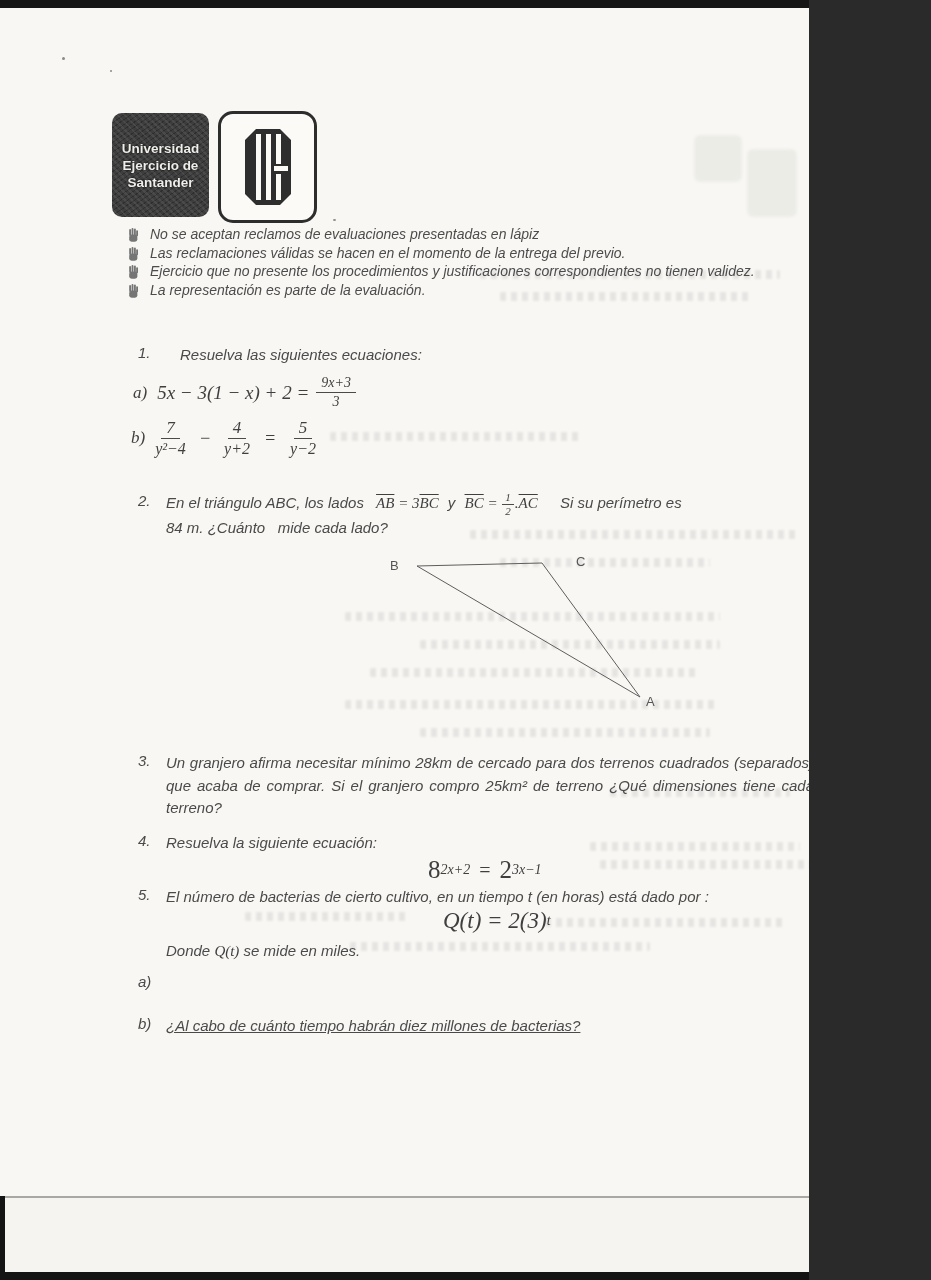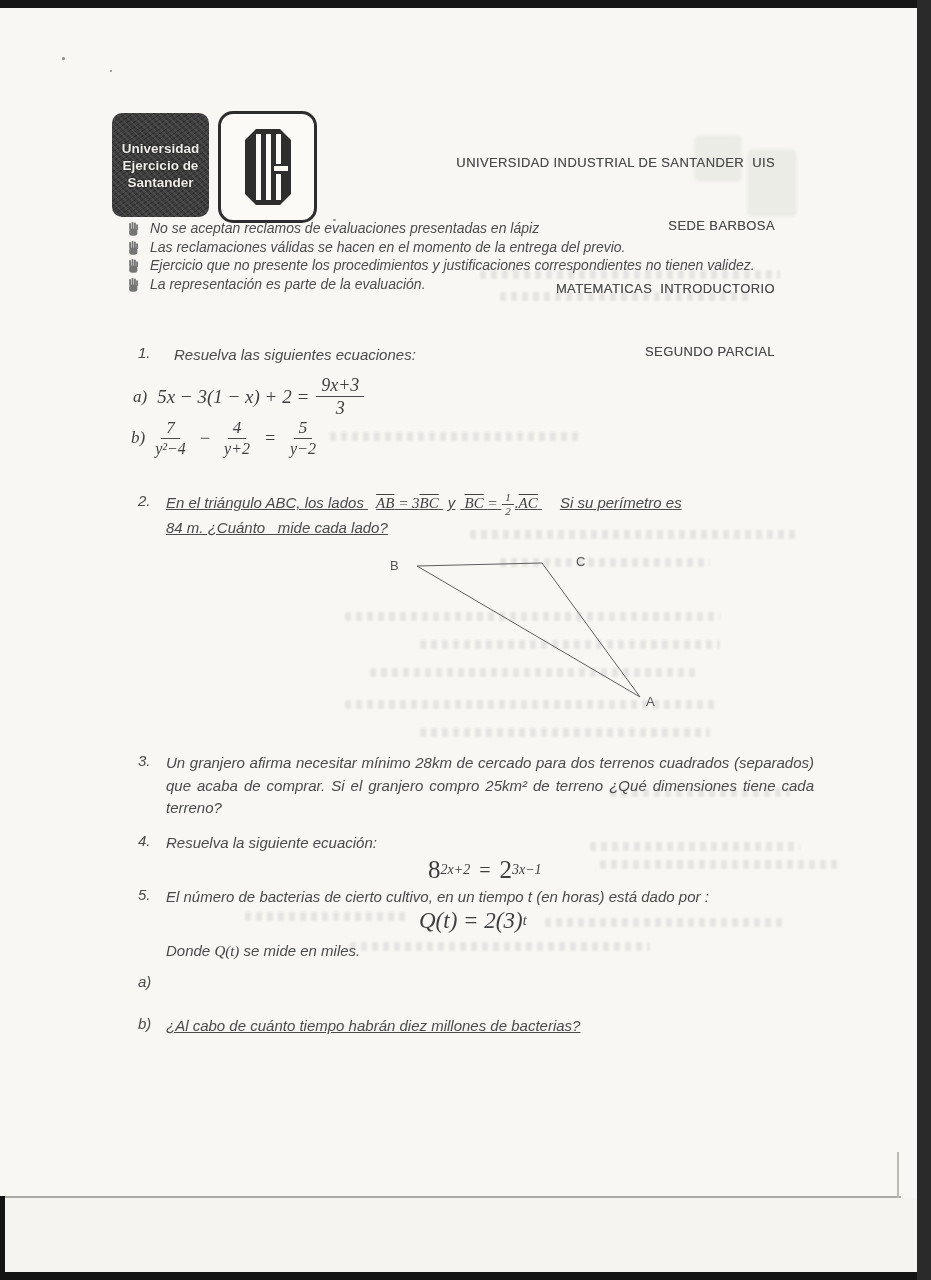--- a/index.html
+++ b/index.html
@@ -1,16 +1,16 @@
 <!DOCTYPE html>
 <html><head>
 <meta charset="utf-8">
 <style>
   html,body{margin:0;padding:0;background:#2a2a2a;}
-  #paper{position:relative;width:917px;height:1280px;background:#f8f7f4;overflow:hidden;
+  #paper{position:relative;width:809px;height:1280px;background:#f8f7f4;overflow:hidden;
          font-family:"Liberation Sans",sans-serif;color:#4b4b4b;}
   
   .strip-top{position:absolute;left:0;top:0;width:931px;height:8px;background:#161616;}
   .strip-bottom{position:absolute;left:0;top:1272px;width:931px;height:8px;background:#141414;}
   .strip-left-bottom{position:absolute;left:0;top:1196px;width:5px;height:84px;background:#141414;}
   .under-sheet{position:absolute;left:0;top:1198px;width:931px;height:74px;background:#f5f4f1;}
   .edge-h{position:absolute;left:0;top:1196px;width:901px;height:2px;background:#a9a8a3;}
   .edge-v{position:absolute;left:897px;top:1152px;width:2px;height:46px;background:#bcbbb6;}
   .speck{position:absolute;background:#8a8a86;border-radius:50%;}
 
@@ -26,21 +26,21 @@
       display:flex;flex-direction:column;align-items:center;justify-content:center;
       color:#efeeea;font-size:13.5px;line-height:17px;font-weight:bold;
       text-shadow:0 0 2px rgba(0,0,0,.9);}
   .logo-frame{position:absolute;left:218px;top:111px;width:93px;height:106px;background:#fbfaf7;
       border:3px solid #2d2d2d;border-radius:15px;display:flex;align-items:center;justify-content:center;}
 
   
   .ghost-line{position:absolute;height:9px;border-radius:2px;opacity:.13;filter:blur(1.2px);
       background:repeating-linear-gradient(90deg,#6f6f6f 0 6px,transparent 6px 11px);}
   .ghost-block{position:absolute;background:#89907c;opacity:.10;filter:blur(1.5px);border-radius:6px;}
-  .instr{position:absolute;left:127px;top:219px;}
+  .instr{position:absolute;left:127px;top:225px;}
   .instr-item{display:flex;align-items:flex-start;}
   .instr-icon{width:12px;flex:0 0 12px;margin:3px 11px 0 0;}
   .instr-text{width:655px;font-style:italic;font-size:14px;line-height:18.5px;color:#4c4c4c;}
 
   .qnum{position:absolute;font-style:italic;font-size:15px;color:#4a4a4a;}
   .qtext{position:absolute;font-style:italic;font-size:15px;line-height:22.5px;color:#4a4a4a;}
 
   
   .math{font-family:"Liberation Serif",serif;font-style:italic;color:#3f3f3f;}
   .eq-row{position:absolute;display:flex;align-items:center;}
@@ -101,26 +101,20 @@
     <svg width="48" height="78" viewBox="0 0 48 78">
       <path d="M12 1 H36 L47 12 V66 L36 77 H12 L1 66 V12 Z" fill="#2e2e2e"></path>
       <rect x="12" y="6" width="5" height="66" fill="#fbfaf7"></rect>
       <rect x="22" y="6" width="5" height="66" fill="#fbfaf7"></rect>
       <rect x="32" y="6" width="5" height="30" fill="#fbfaf7"></rect>
       <rect x="30" y="38" width="14" height="5" fill="#fbfaf7"></rect>
       <rect x="32" y="46" width="5" height="26" fill="#fbfaf7"></rect>
     </svg>
   </div>
 
-  <div class="hdr">
-    <div>UNIVERSIDAD INDUSTRIAL DE SANTANDER  UIS</div>
-    <div>SEDE BARBOSA</div>
-    <div>MATEMATICAS  INTRODUCTORIO</div>
-    <div>SEGUNDO PARCIAL</div>
-  </div>
 
   <div class="instr">
     <div class="instr-item">
       <svg class="instr-icon" viewBox="0 0 11 14">
           <g fill="#757575">
             <rect x="2" y="6" width="7.5" height="6.5" rx="2.2"></rect>
             <rect x="2" y="1" width="1.7" height="6" rx=".8"></rect>
             <rect x="4.2" y="0" width="1.7" height="6.5" rx=".8"></rect>
             <rect x="6.4" y="0.5" width="1.7" height="6.5" rx=".8"></rect>
             <rect x="8.4" y="2" width="1.7" height="5.5" rx=".8"></rect>
@@ -160,26 +154,26 @@
             <rect x="4.2" y="0" width="1.7" height="6.5" rx=".8"></rect>
             <rect x="6.4" y="0.5" width="1.7" height="6.5" rx=".8"></rect>
             <rect x="8.4" y="2" width="1.7" height="5.5" rx=".8"></rect>
           </g>
         </svg>
       <div class="instr-text">La representación es parte de la evaluación.</div>
     </div>
   </div>
 
   <span class="qnum" style="left:138px;top:344px;">1.</span>
-  <span class="qtext" style="left:174px;top:344px;">Resuelva las siguientes ecuaciones:</span>
+  <span class="qtext" style="left:180px;top:344px;">Resuelva las siguientes ecuaciones:</span>
 
   <div class="eq-row math" style="left:133px;top:376px;font-size:19px;">
     <span style="margin-right:10px;font-size:17px;">a)</span>
     <span>5x − 3(1 − x) + 2 =</span>
-    <span class="frac" style="font-size:18px;margin-left:7px;">
+    <span class="frac" style="font-size:14px;margin-left:7px;">
       <span class="num">9x+3</span>
       <span class="den">3</span>
     </span>
   </div>
 
   <div class="eq-row math" style="left:131px;top:419px;font-size:16px;">
     <span style="margin-right:10px;font-size:17px;">b)</span>
     <span class="frac">
       <span class="num" style="font-size:17px;">7</span>
       <span class="den">y²−4</span>
@@ -190,21 +184,21 @@
       <span class="den">y+2</span>
     </span>
     <span style="margin:0 14px;font-size:18px;">=</span>
     <span class="frac">
       <span class="num" style="font-size:17px;">5</span>
       <span class="den">y−2</span>
     </span>
   </div>
 
   <span class="qnum" style="left:138px;top:492px;">2.</span>
-  <div class="qtext" style="left:166px;top:492px;width:660px;text-decoration:underline;">
+  <div class="qtext" style="left:166px;top:492px;width:660px;">
     <div>
       <span>En el triángulo ABC, los lados</span>
       <span class="math" style="margin-left:8px;"><span class="ovl">AB</span> <span>= 3</span><span class="ovl">BC</span></span>
       <span style="margin:0 5px;">y</span>
       <span class="math"><span class="ovl">BC</span> <span>=</span> <span class="half">
             <span class="num">1</span>
             <span class="den">2</span>
           </span><span>.</span><span class="ovl">AC</span></span>
       <span style="margin-left:18px;">Si su perímetro es</span>
     </div>
@@ -230,21 +224,21 @@
     <span>8</span>
       <sup class="exp">2x+2</sup>
     <span style="margin:0 9px;font-size:20px;">=</span>
     <span>2</span>
       <sup class="exp">3x−1</sup>
   </div>
 
   <span class="qnum" style="left:138px;top:886px;">5.</span>
   <span class="qtext" style="left:166px;top:886px;">El número de bacterias de cierto cultivo, en un tiempo t (en horas) está dado por :</span>
 
-  <div class="eq-row math" style="left:419px;top:908px;font-size:23px;align-items:center;">
+  <div class="eq-row math" style="left:443px;top:908px;font-size:23px;align-items:center;">
     <span>Q(t) = 2(3)</span>
       <sup class="exp">t</sup>
   </div>
 
   <div class="qtext" style="left:166px;top:940px;">
     <span>Donde</span>
     <span class="math">Q(t)</span>
     <span>se mide en miles.</span>
   </div>
 

